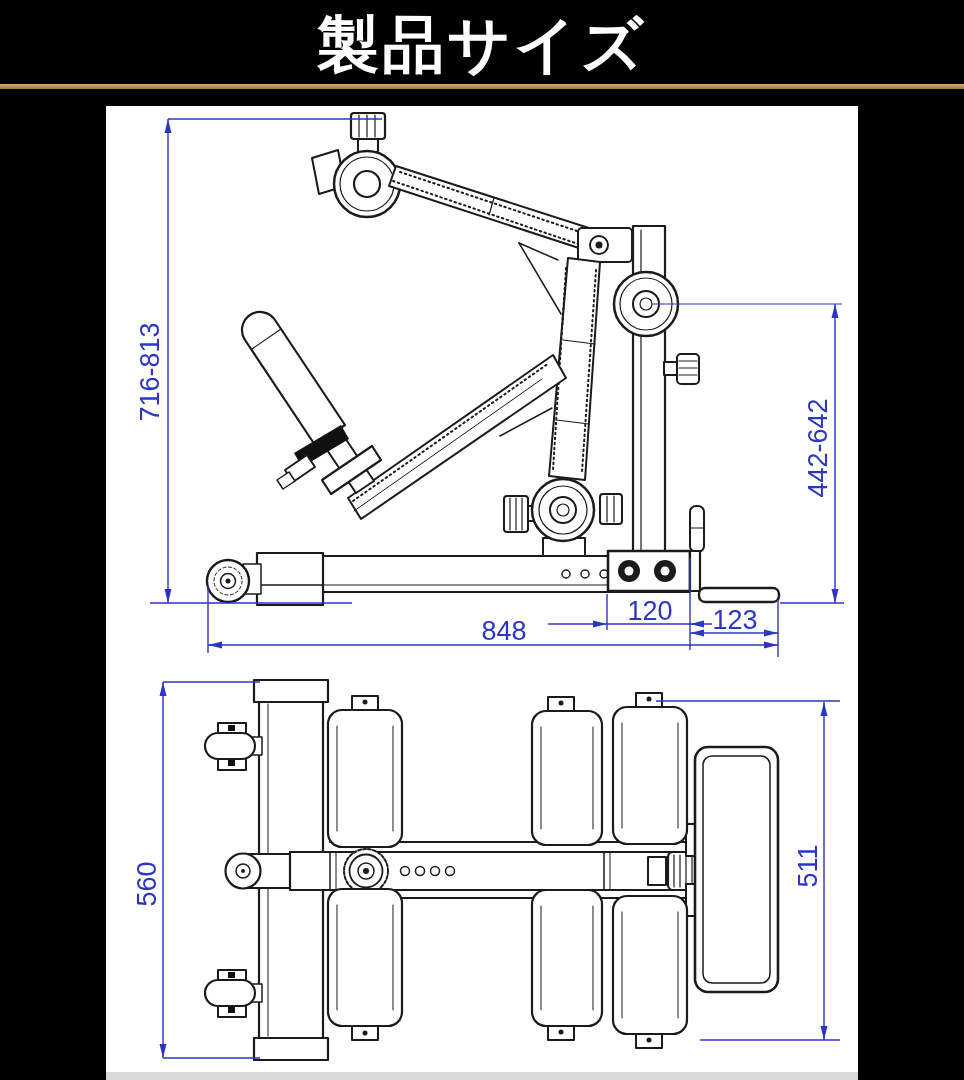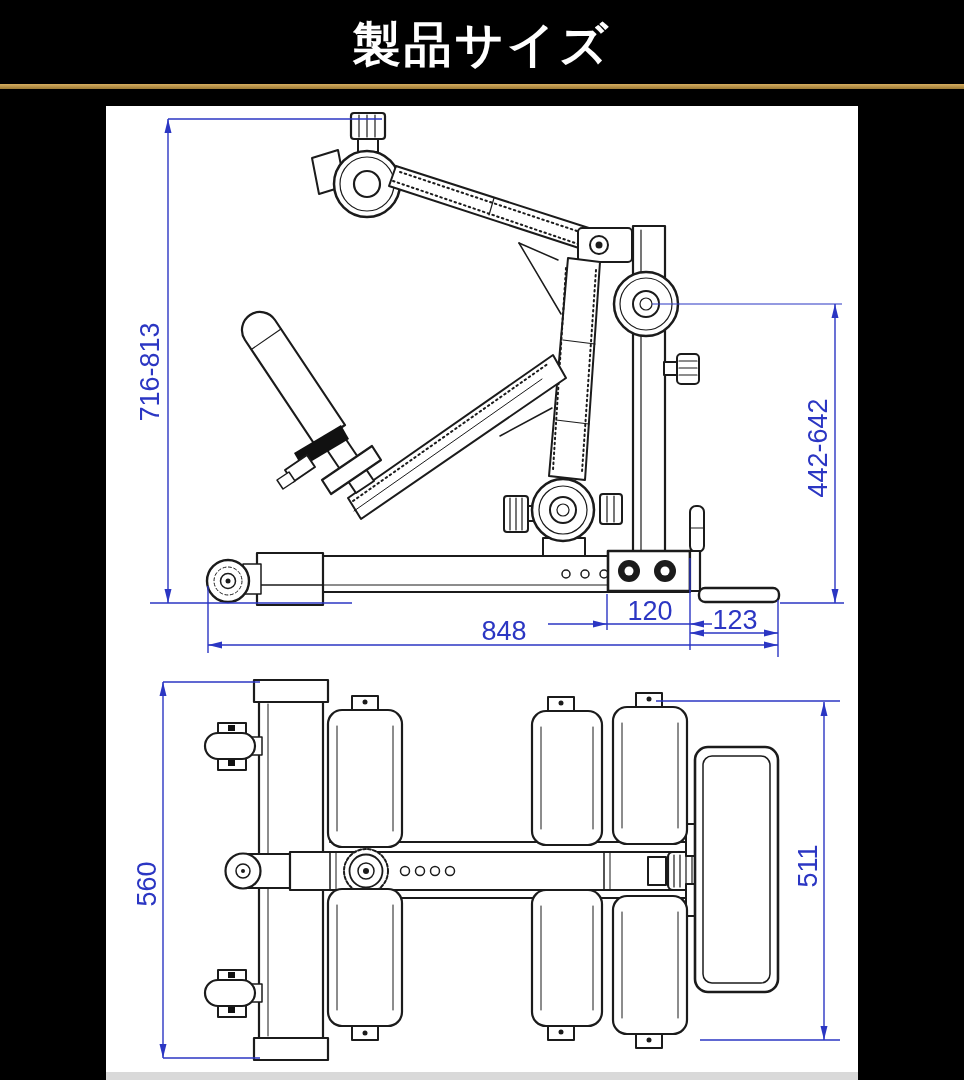--- a/index.html
+++ b/index.html
@@ -4,21 +4,21 @@
 <style>
   html,body{margin:0;padding:0;}
   body{
     width:964px;height:1080px;position:relative;overflow:hidden;
     background:#000;font-family:"Liberation Sans",sans-serif;
   }
   .title{
     position:absolute;top:6px;left:0;width:964px;height:78px;
     display:flex;align-items:center;justify-content:center;
     color:#fff;font-family:"DejaVu Serif","Liberation Serif",serif;
-    font-weight:bold;font-size:48px;letter-spacing:3px;
+    font-weight:bold;font-size:62px;letter-spacing:3px;
   }
   .gold-rule{
     position:absolute;top:84px;left:0;width:964px;height:5px;
     background:linear-gradient(#d6ad60,#9d7a35);
   }
   .panel{
     position:absolute;left:106px;top:106px;width:752px;height:974px;
     background:#ffffff;
   }
   .panel svg{display:block;}

